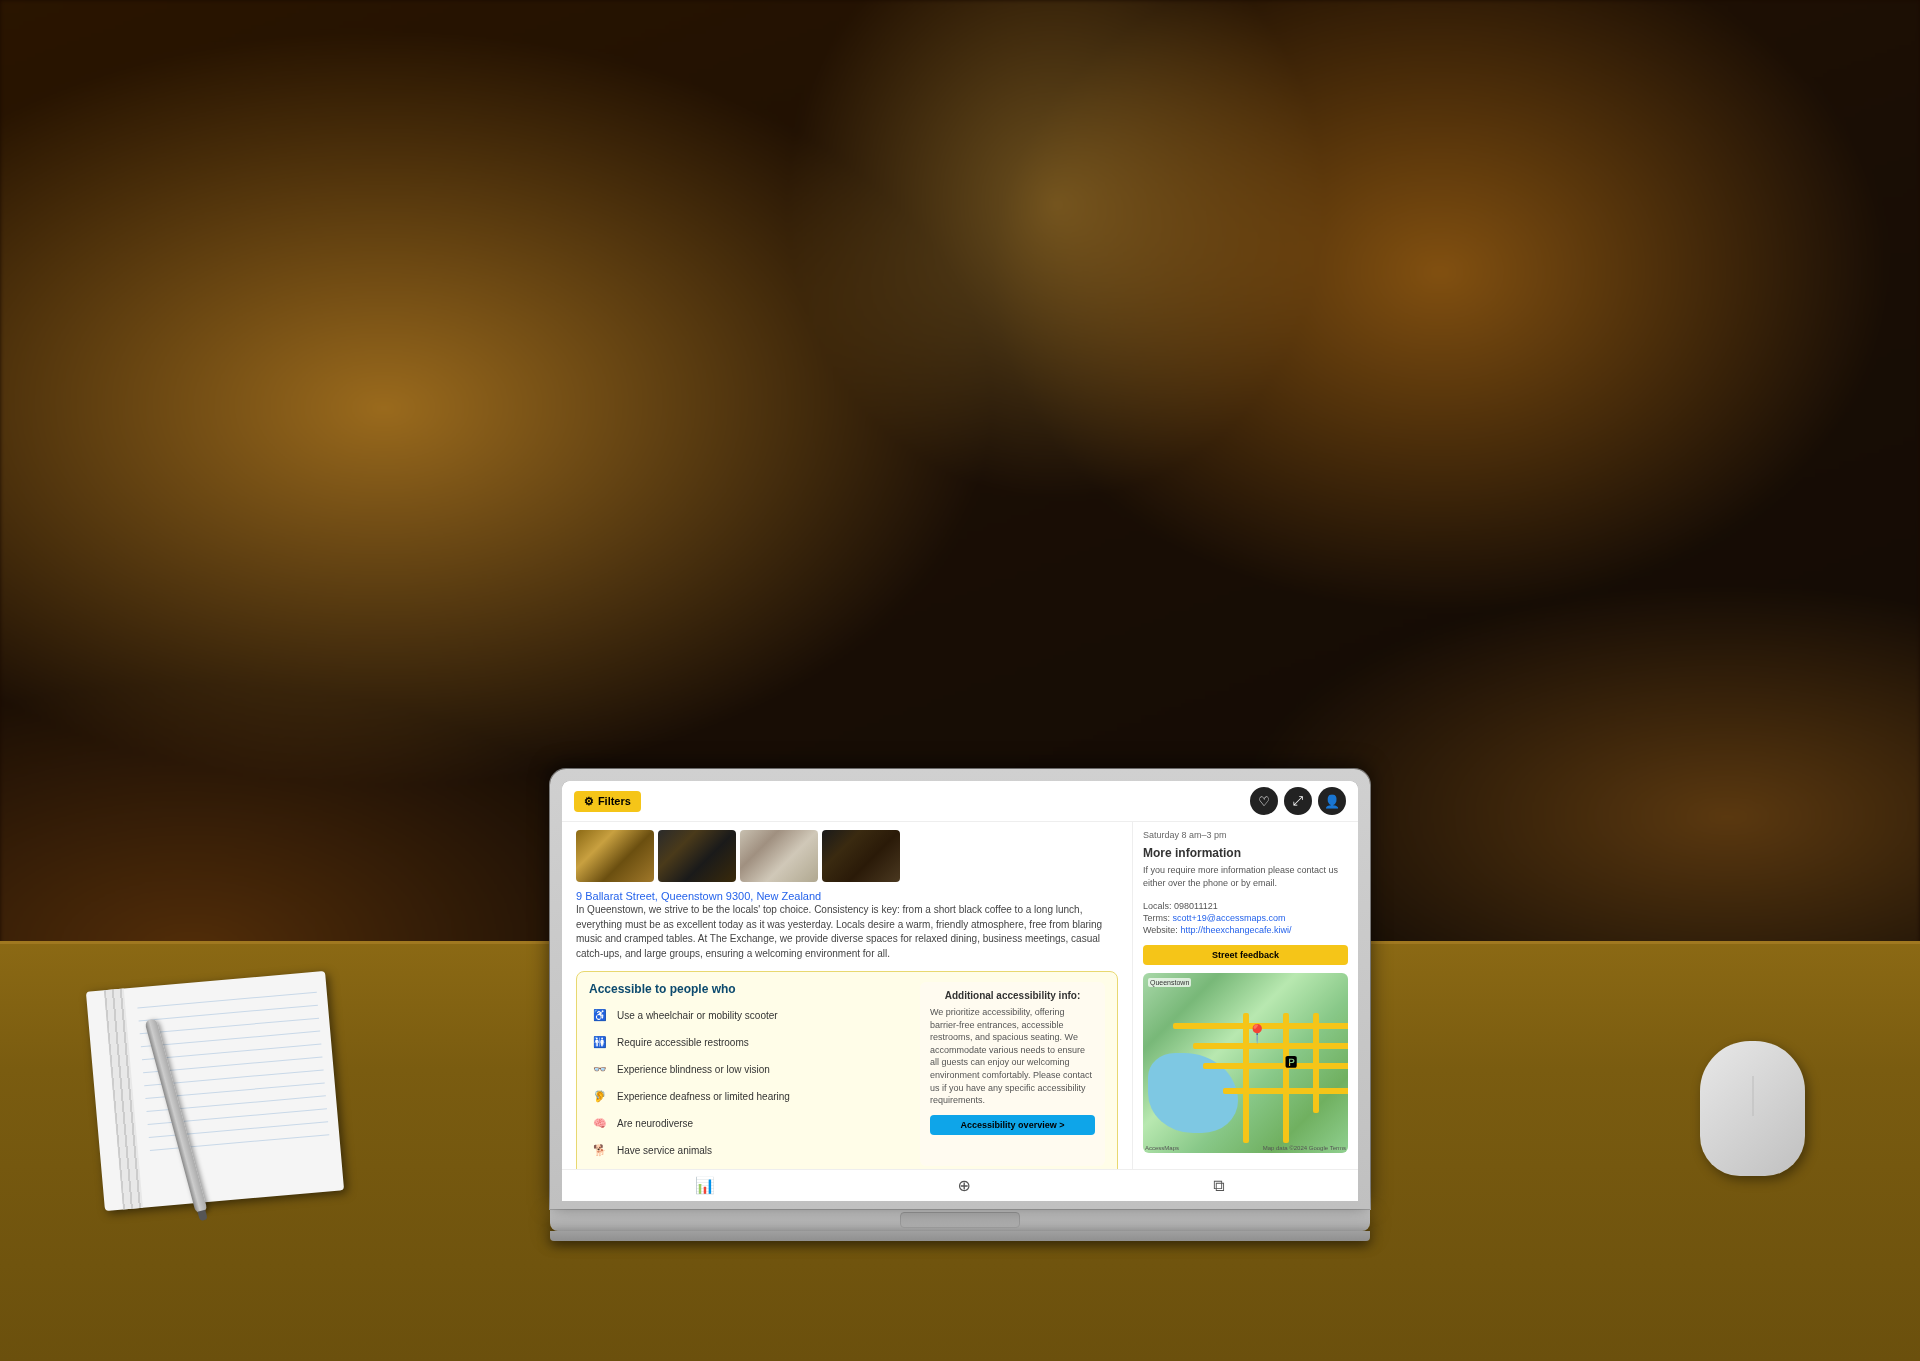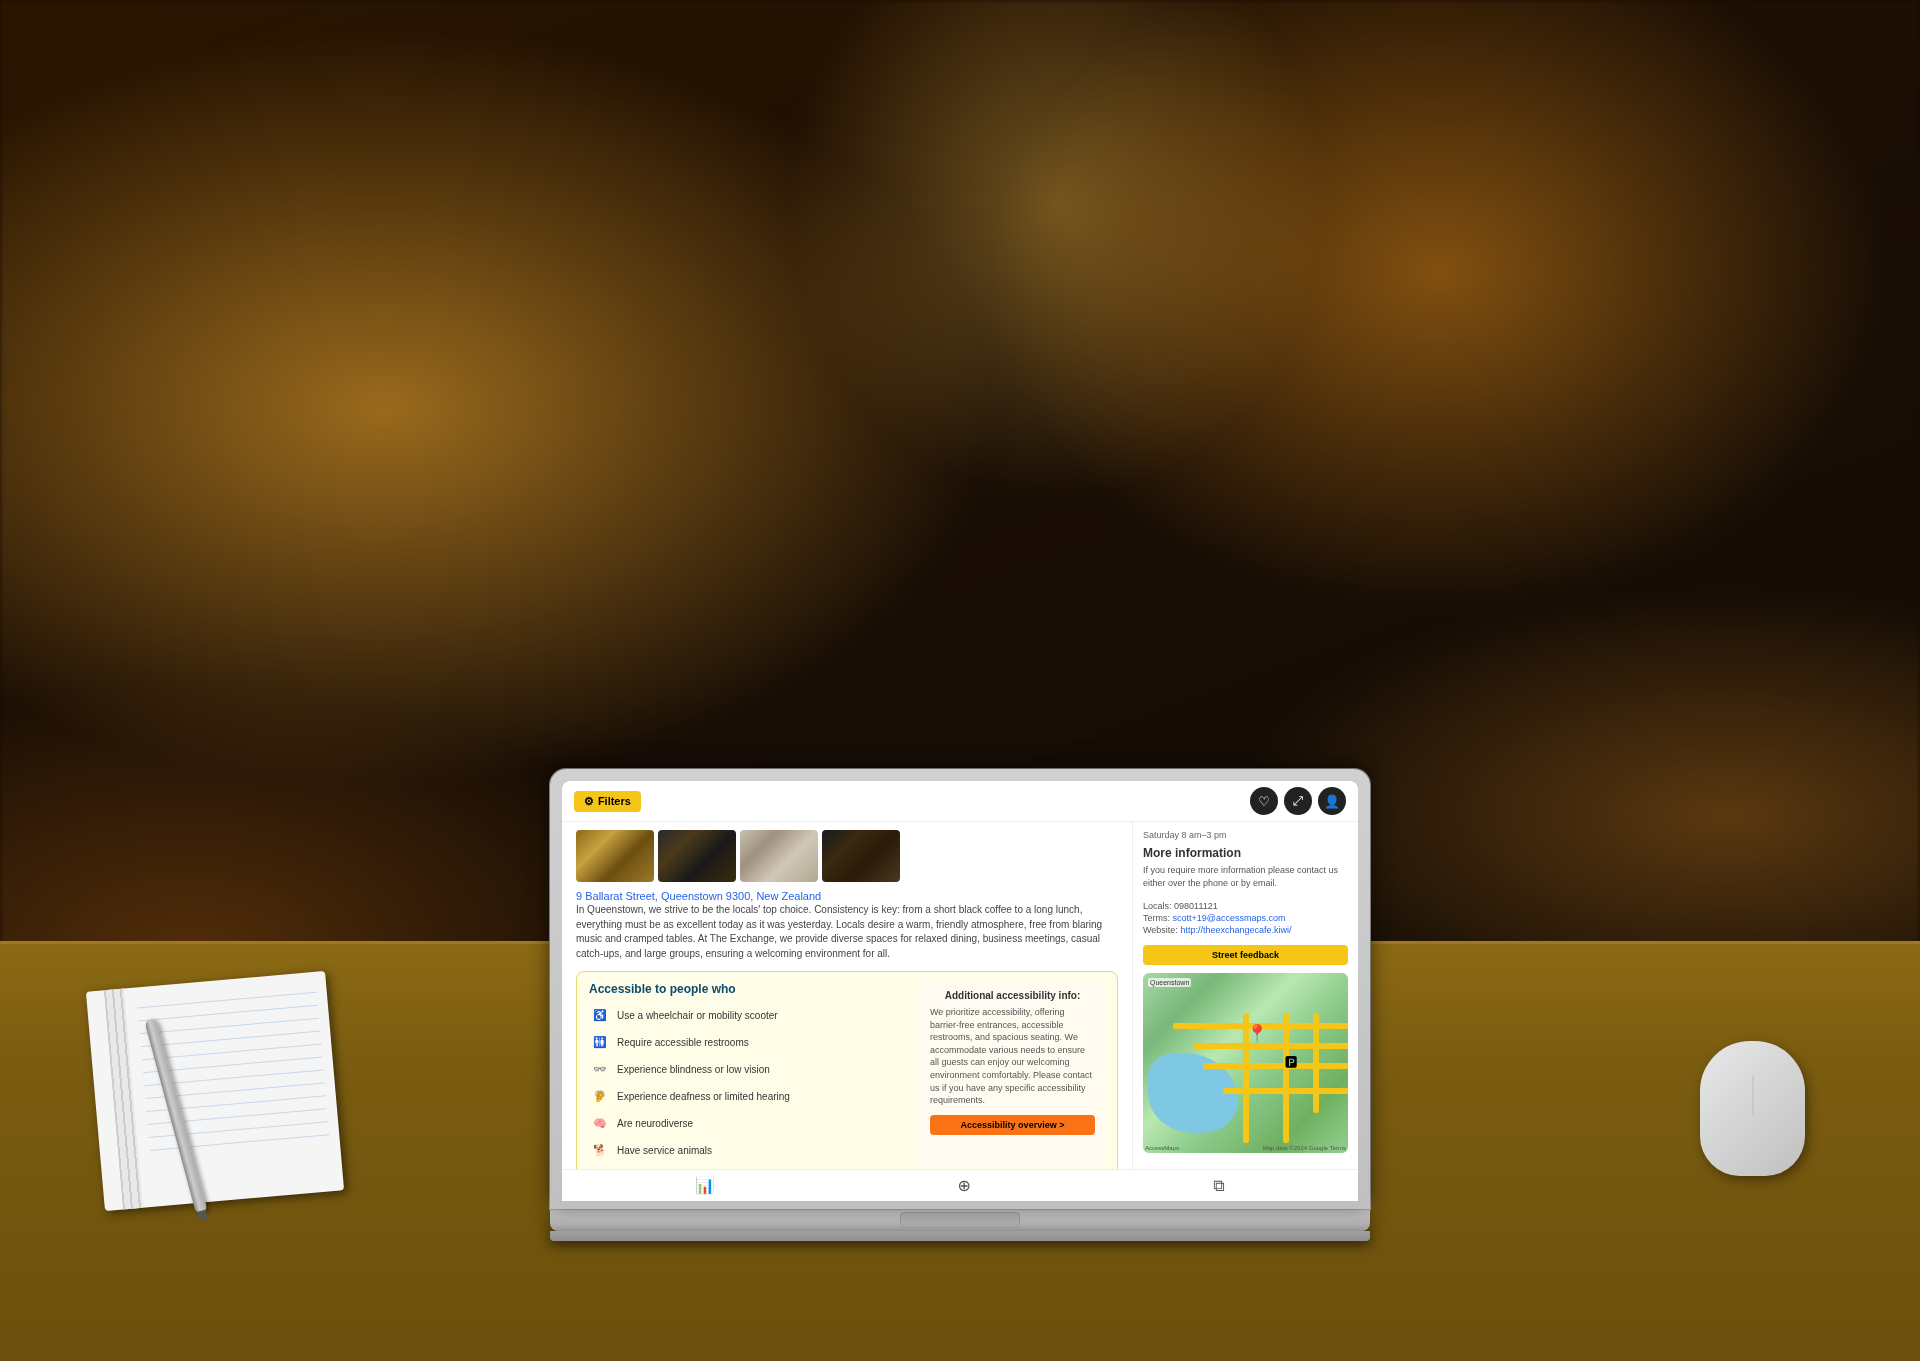--- a/index.html
+++ b/index.html
@@ -317,21 +317,21 @@
     }
 
     .additional-info-text {
       font-size: 9px;
       color: #555;
       line-height: 1.4;
       margin-bottom: 8px;
     }
 
     .accessibility-overview-btn {
-      background: #f97316;
+      background: #0ea5e9;
       border: none;
       border-radius: 4px;
       padding: 5px 0;
       font-size: 9px;
       font-weight: bold;
       cursor: pointer;
       width: 100%;
       display: flex;
       align-items: center;
       justify-content: center;

